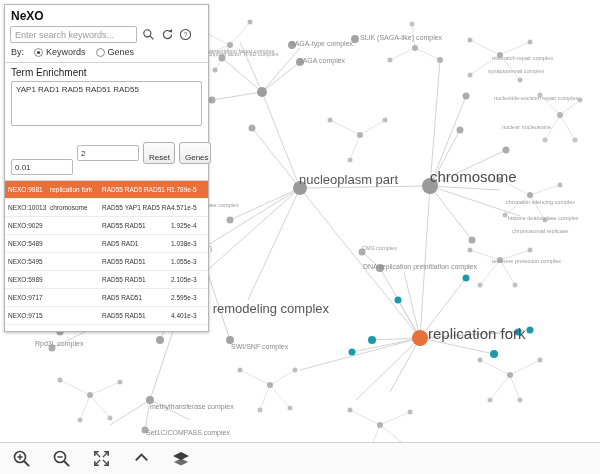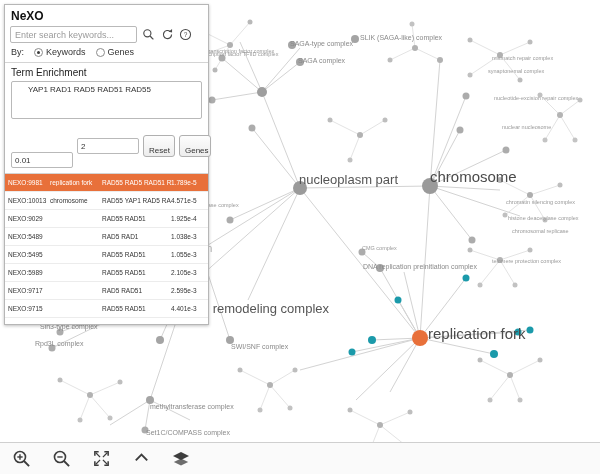--- a/index.html
+++ b/index.html
@@ -106,27 +106,27 @@
     background: #3b3b3b;
   }
   .panel-sep { height: 1px; background: #d4d4d4; margin: 0; }
   .section-title {
     font-size: 10px;
     color: #222;
     padding: 4px 6px 3px 6px;
   }
   .term-box {
     margin: 0 6px 5px 6px;
-    height: 38px;
+    height: 45px;
     border: 1px solid #b9b9b9;
     border-radius: 2px;
     background: #fff;
     font-size: 8px;
     color: #333;
-    padding: 3px 16px;
+    padding: 3px 4px;
     box-sizing: border-box;
     overflow: hidden;
     line-height: 1.25;
   }
   .param-row {
     display: flex;
     align-items: center;
     gap: 4px;
     padding: 0 6px 5px 6px;
   }

